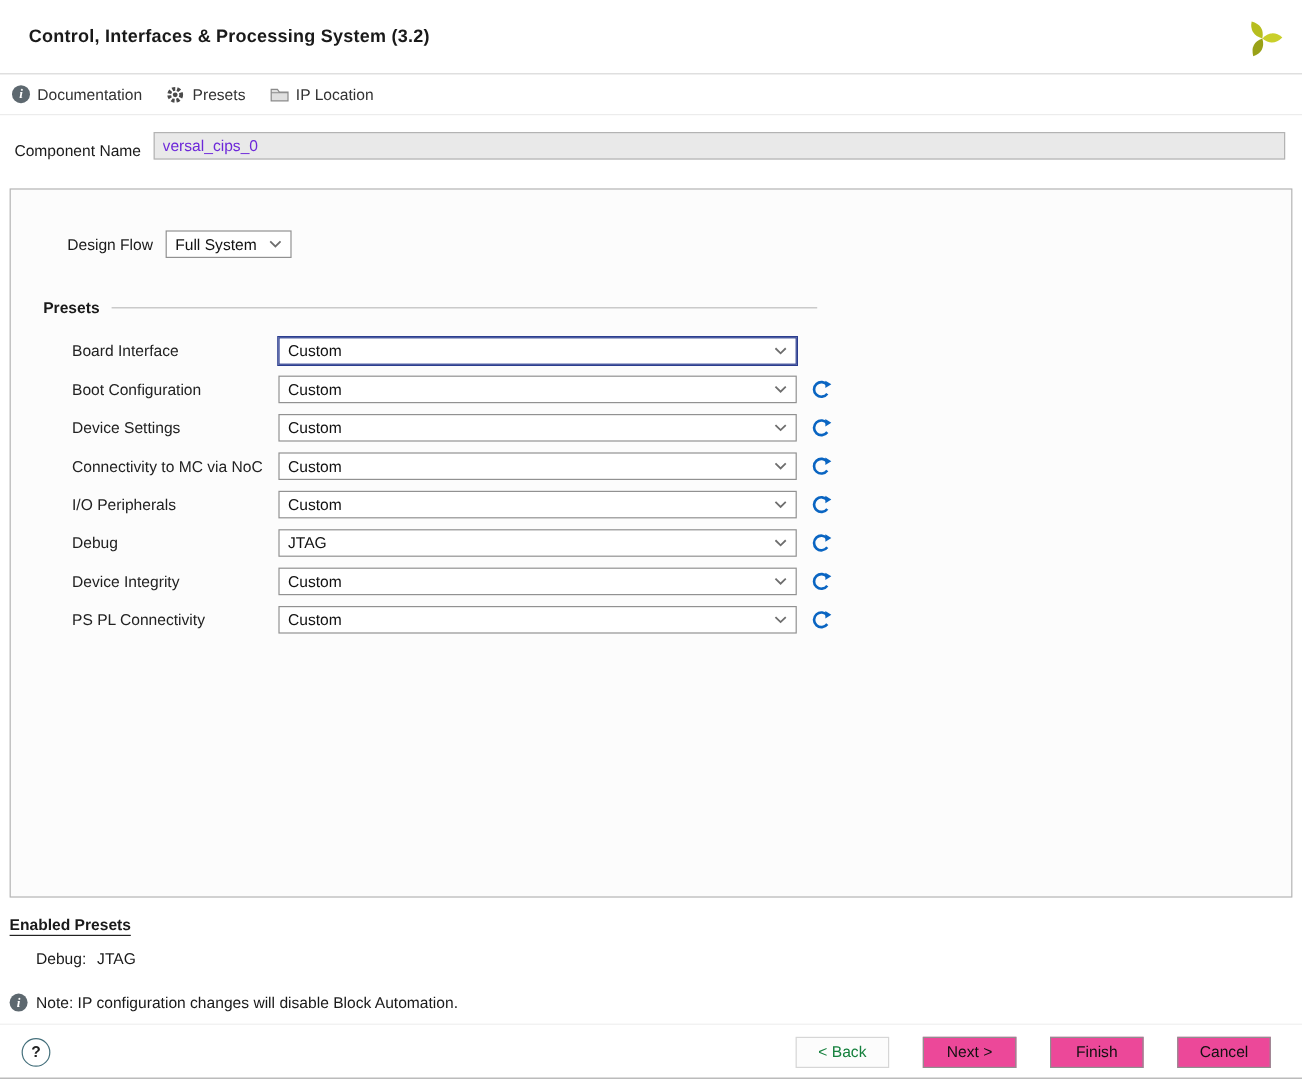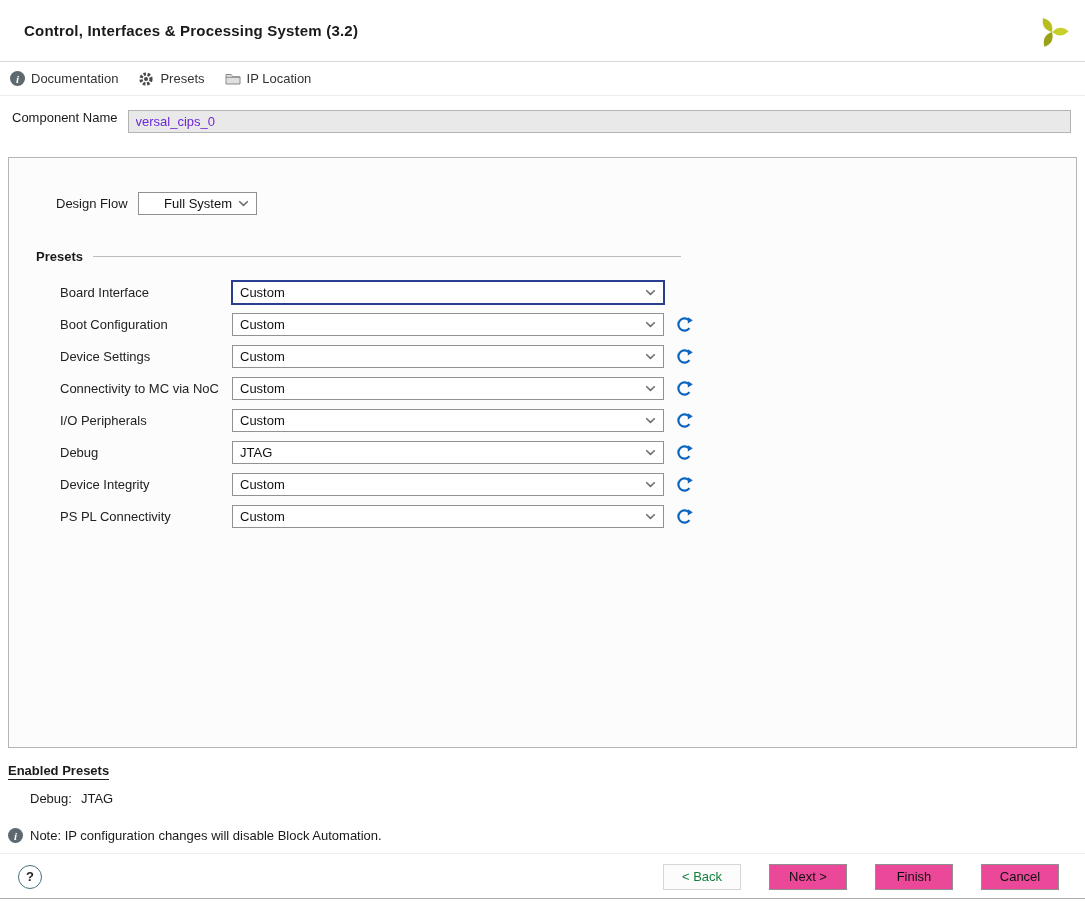--- a/index.html
+++ b/index.html
@@ -17,34 +17,34 @@
   .title { font-size: 15px; font-weight: 700; letter-spacing: .2px; }
   .logo svg { display: block; }
 
   
   .toolbar { height: 34px; flex: 0 0 34px; display: flex; align-items: center; gap: 20px; padding: 0 10px; border-bottom: 1px solid #ececec; color: #333; }
   .tool { display: inline-flex; align-items: center; gap: 6px; cursor: pointer; }
   .info-icon { width: 15px; height: 15px; border-radius: 50%; background: #5d686f; color: #fff; font: italic 700 11px "Liberation Serif", serif; display: inline-flex; align-items: center; justify-content: center; flex: 0 0 15px; }
   .gear-icon svg, .folder-icon svg { display: block; }
 
   
-  .component-row { flex: 0 0 51px; display: flex; align-items: flex-start; gap: 10px; padding: 14px 14px 14px 12px; }
+  .component-row { flex: 0 0 51px; display: flex; align-items: flex-end; gap: 10px; padding: 14px 14px 14px 12px; }
   .comp-label { white-space: nowrap; color: #1a1a1a; }
   .comp-input { flex: 1; height: 23px; background: #e9e9e9; border: 1px solid #b3b3b3; padding: 0 7px; color: #6d28d9; font: 13px "Liberation Sans", sans-serif; }
 
   
   .panel { margin: 10px 8px 0; height: 591px; flex: 0 0 591px; border: 1px solid #b5b5b5; background: #fcfcfc; padding: 20px 0 0 27px; overflow: hidden; }
 
   .design-flow { display: flex; align-items: center; margin-top: 14px; }
   .design-flow-label { width: 82px; margin-left: 20px; }
 
   .combo { display: inline-flex; align-items: center; justify-content: space-between; height: 23px; background: #fff; border: 1px solid #919191; padding: 0 7px; gap: 6px; cursor: pointer; }
   .combo .combo-value { white-space: nowrap; color: #111; }
   .combo.focused { border-color: #2b3d8f; box-shadow: 0 0 0 1px #2b3d8f; }
-  .design-flow .combo { width: 119px; justify-content: flex-end; }
+  .design-flow .combo { width: 105px; }
 
   .section-head { display: flex; align-items: center; margin-top: 34px; width: 645px; }
   .section-title { font-weight: 700; margin-right: 10px; }
   .section-line { flex: 1; height: 1px; background: #bdbdbd; }
 
   .rows { margin-top: 12px; margin-left: 24px; }
   .preset-row { display: flex; align-items: center; height: 32px; }
   .row-label { width: 172px; padding-right: 0; color: #222; }
   .preset-row .combo { width: 432px; align-items: center; }
   .refresh { margin-left: 12px; display: inline-flex; cursor: pointer; }

